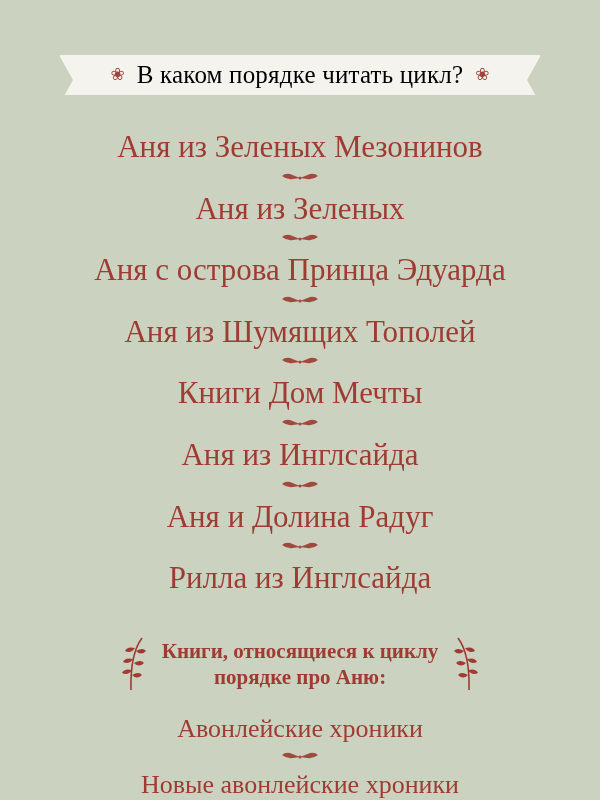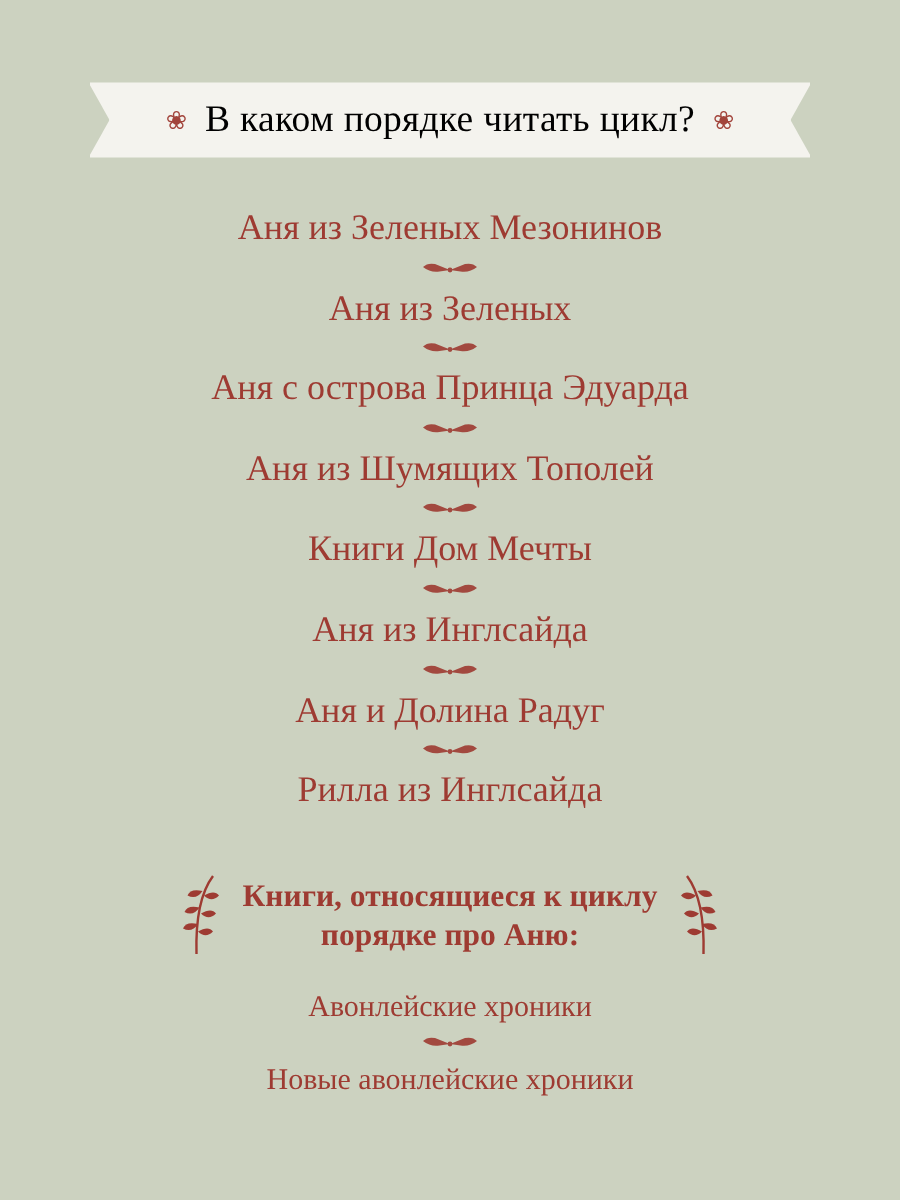--- a/index.html
+++ b/index.html
@@ -67,21 +67,21 @@
 
   
   .list {
     margin-top: 34px;
     width: 100%;
     display: flex;
     flex-direction: column;
     align-items: center;
   }
   .book {
-    font-size: 24px;
+    font-size: 31px;
     color: #9e3b32;
     line-height: 1.15;
     padding: 0 20px;
     font-family: Liberation Serif, serif;
   }
   .sep {
     height: 26px;
     display: flex;
     align-items: center;
     justify-content: center;
@@ -110,21 +110,21 @@
 
   
   .list-2 {
     margin-top: 22px;
     width: 100%;
     display: flex;
     flex-direction: column;
     align-items: center;
   }
   .book-2 {
-    font-size: 20px;
+    font-size: 26px;
     color: #9e3b32;
     text-align: center;
   }
 </style>
 </head>
 <body>
 
 <div class="page">
 
   <div class="banner">

